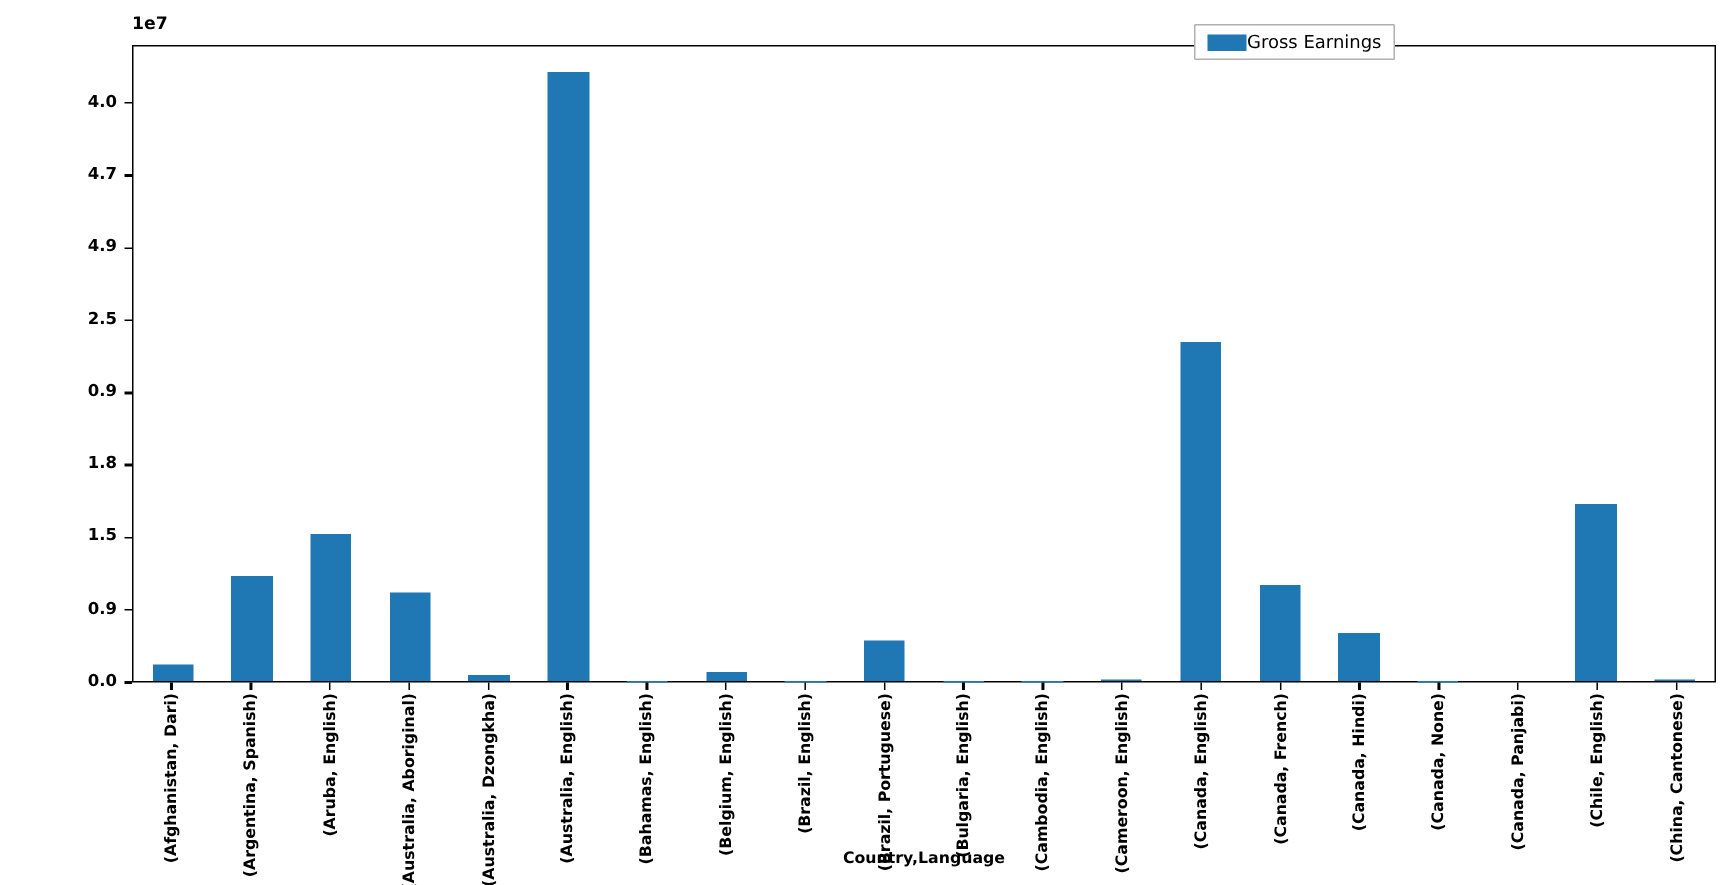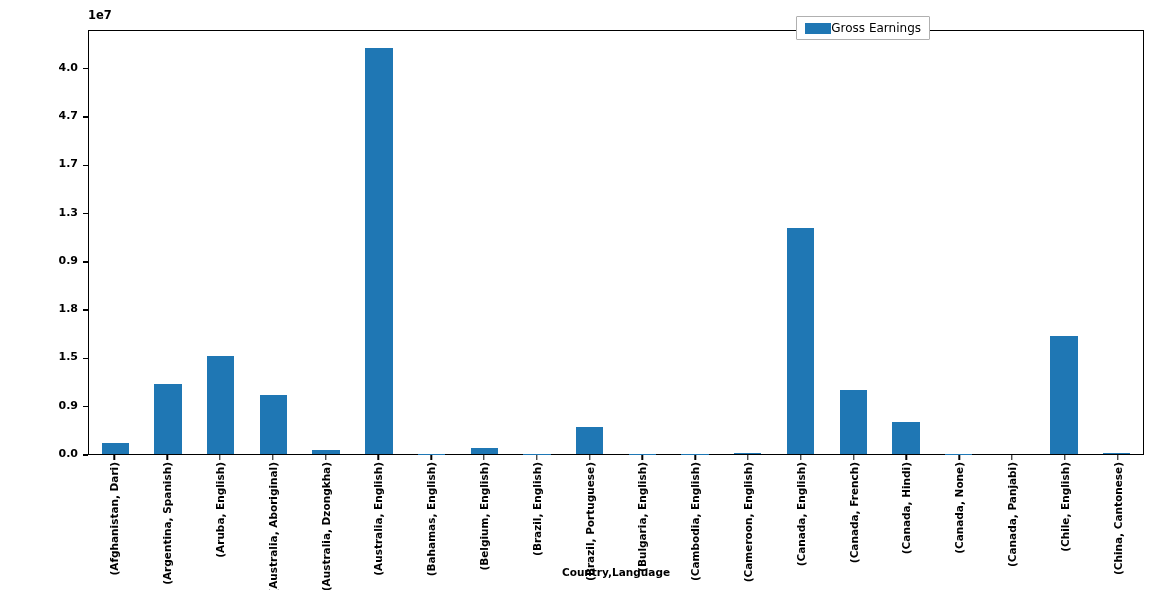--- a/index.html
+++ b/index.html
@@ -86,25 +86,25 @@
       </div>
       <div class="ytick" style="top: 280.114px;">
         <span class="tlabel">1.8</span>
         <span class="tmark"></span>
       </div>
       <div class="ytick" style="top: 231.818px;">
         <span class="tlabel">0.9</span>
         <span class="tmark"></span>
       </div>
       <div class="ytick" style="top: 183.523px;">
-        <span class="tlabel">1.3</span>
+        <span class="tlabel">2.5</span>
         <span class="tmark"></span>
       </div>
       <div class="ytick" style="top: 135.227px;">
-        <span class="tlabel">1.7</span>
+        <span class="tlabel">4.9</span>
         <span class="tmark"></span>
       </div>
       <div class="ytick" style="top: 86.9318px;">
         <span class="tlabel">4.7</span>
         <span class="tmark"></span>
       </div>
       <div class="ytick" style="top: 38.6364px;">
         <span class="tlabel">4.0</span>
         <span class="tmark"></span>
       </div>

